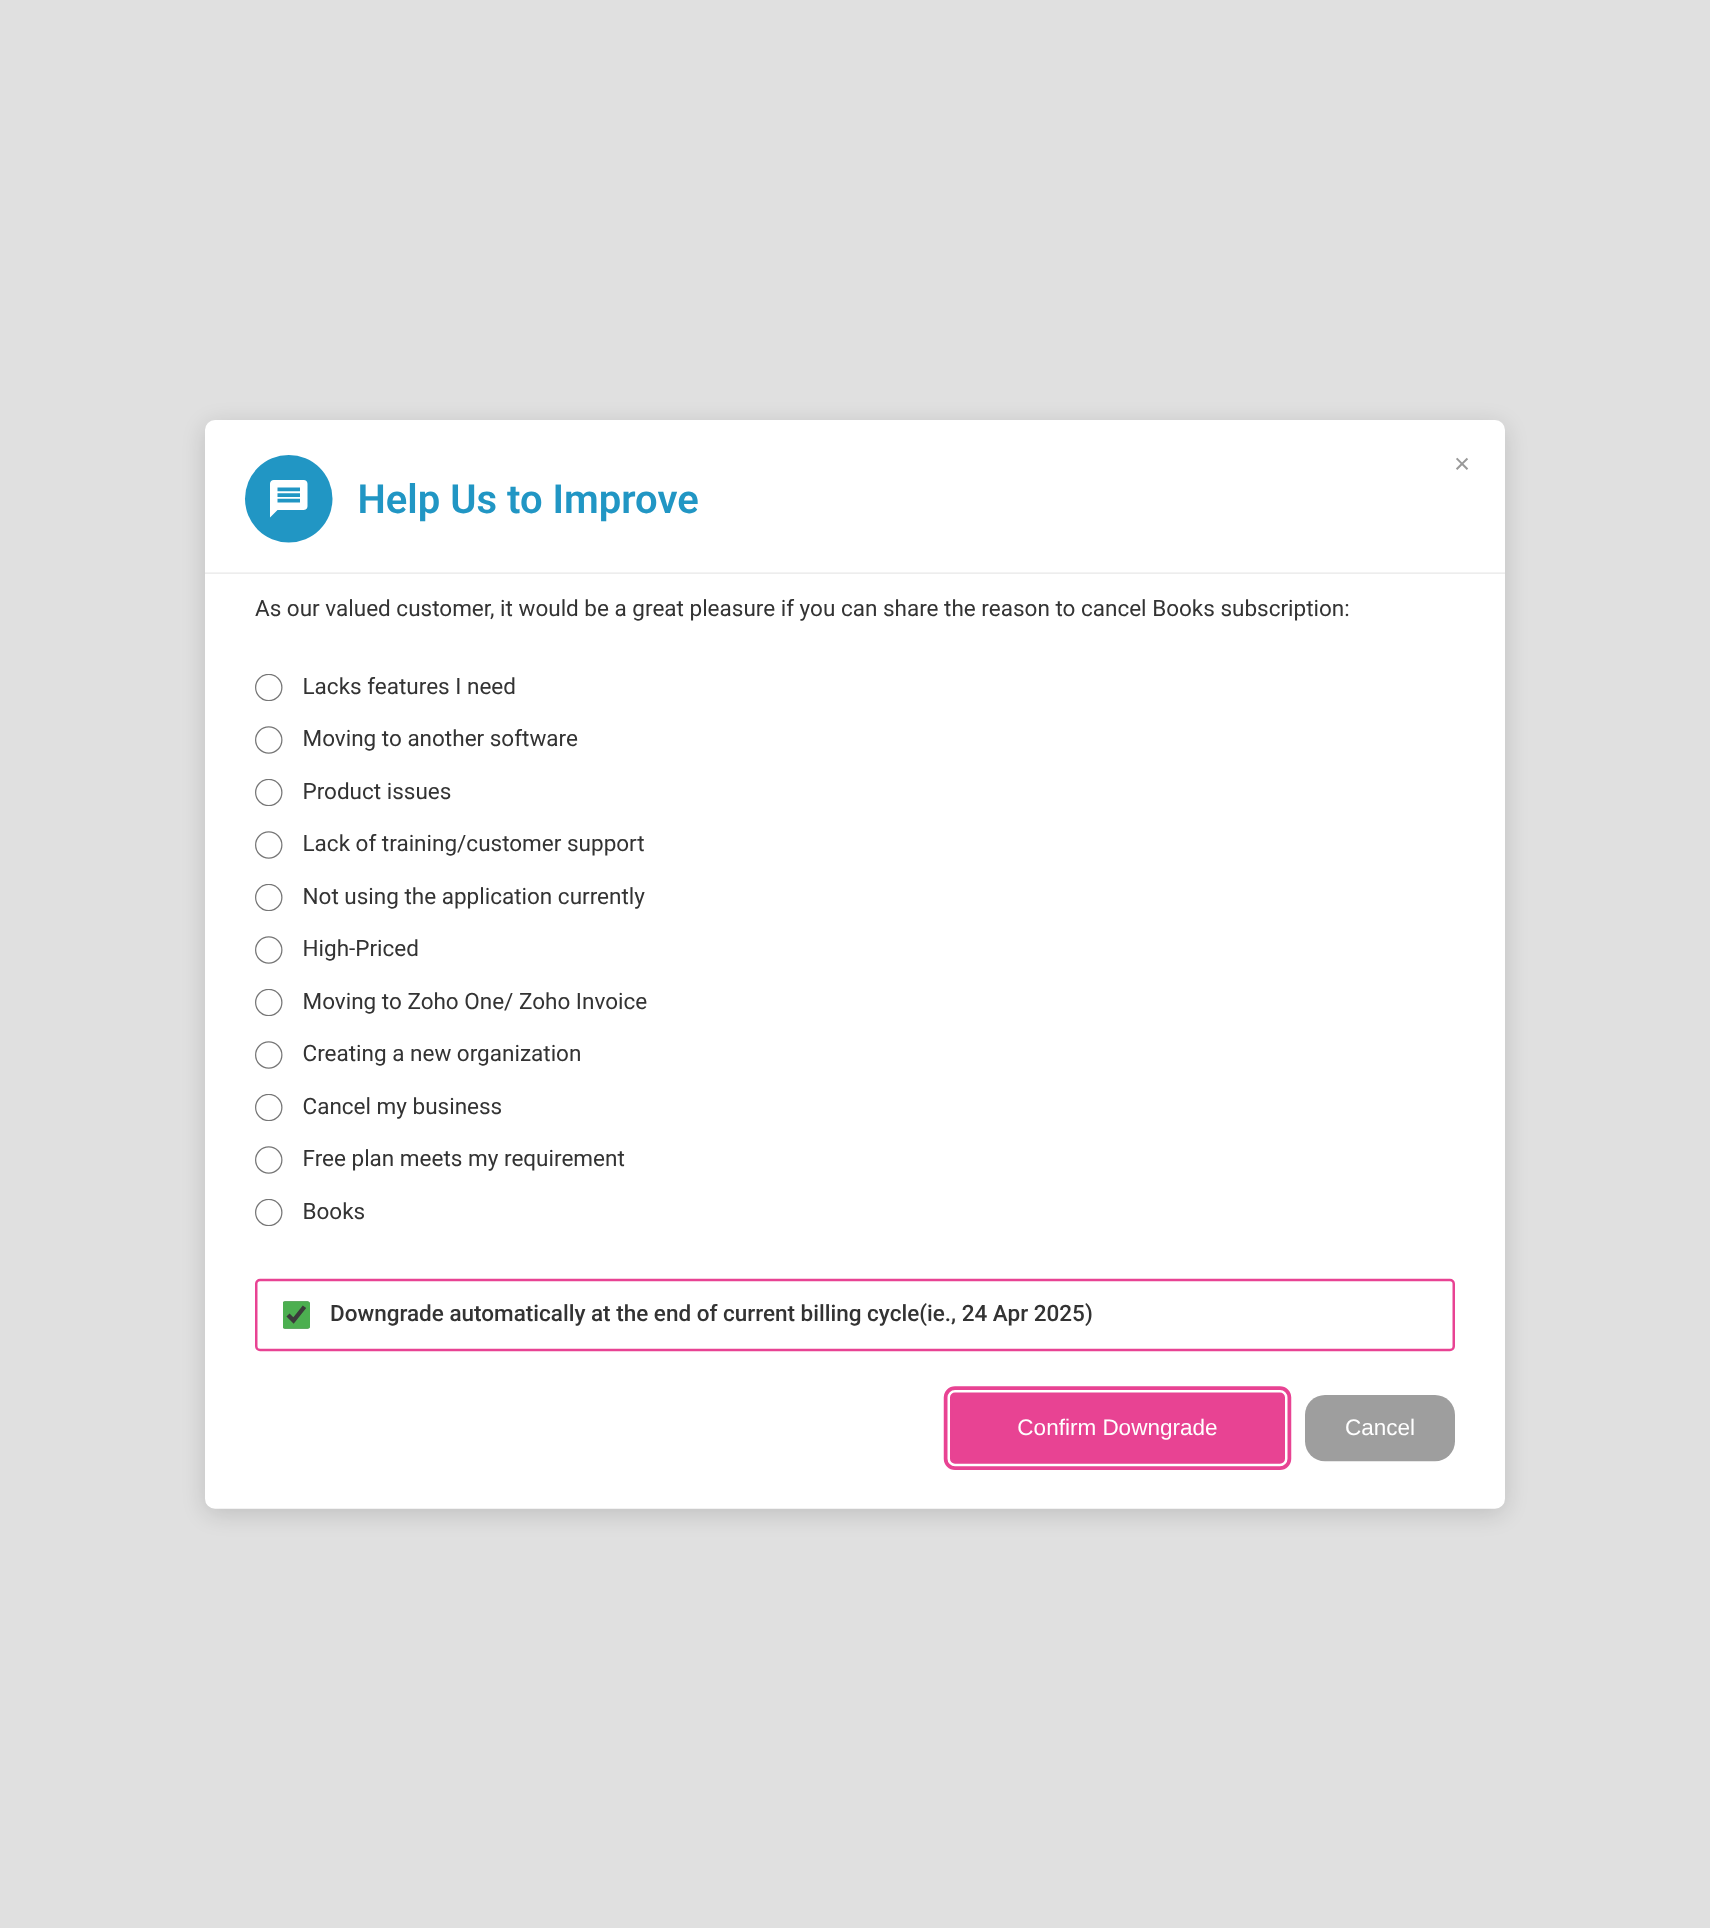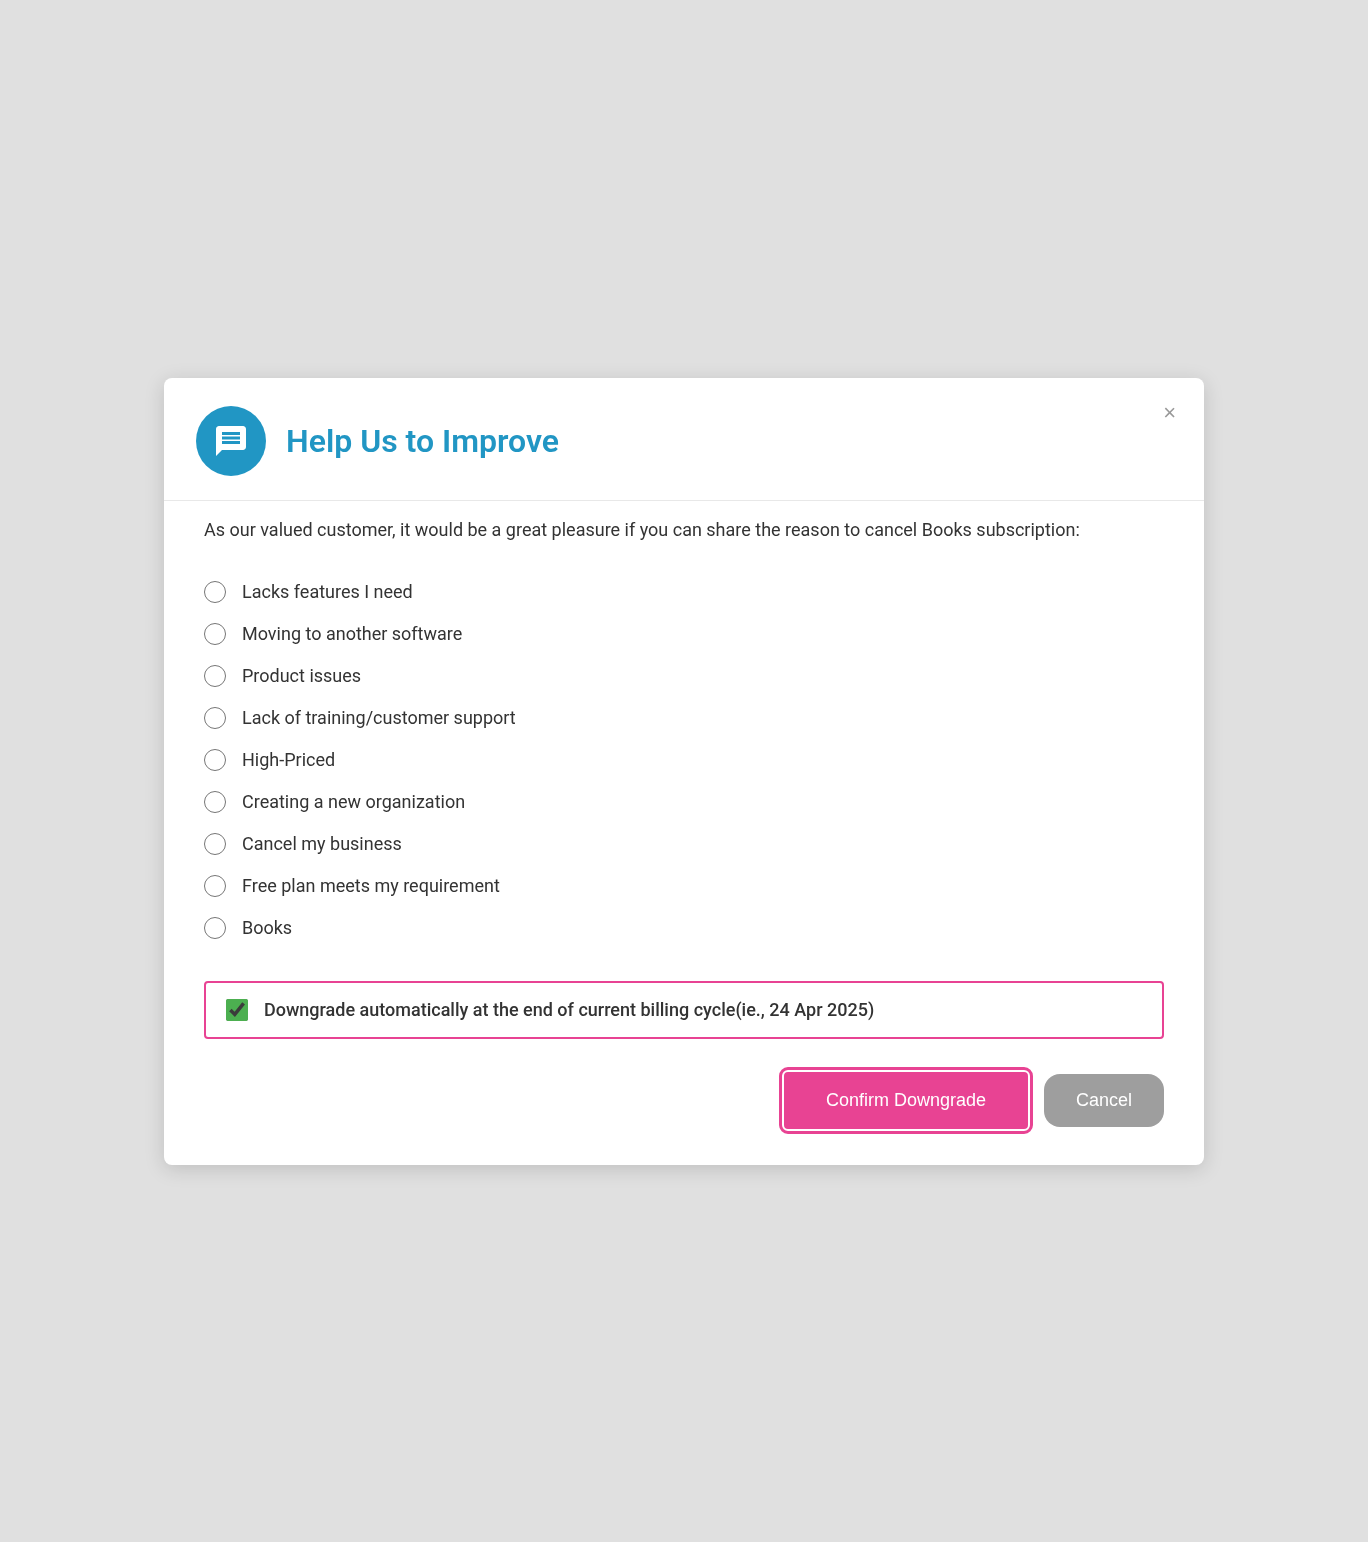--- a/index.html
+++ b/index.html
@@ -147,21 +147,21 @@
       align-items: center;
       padding: 0 40px 36px 40px;
       gap: 16px;
     }
 
     .btn-confirm {
       background: #e84393;
       color: white;
       border: 2px solid #e84393;
       border-radius: 4px;
-      padding: 16px 40px;
+      padding: 16px 52px;
       font-size: 18px;
       font-weight: 500;
       cursor: pointer;
       outline: 3px solid #e84393;
       outline-offset: 2px;
     }
 
     .btn-cancel {
       background: #9e9e9e;
       color: white;
@@ -204,22 +204,30 @@
           </li>
           <li class="radio-item">
             <input type="radio" name="cancel-reason" id="opt3" style="">
             <label class="radio-label" for="opt3">Product issues</label>
           </li>
           <li class="radio-item">
             <input type="radio" name="cancel-reason" id="opt4" style="">
             <label class="radio-label" for="opt4">Lack of training/customer support</label>
           </li>
           <li class="radio-item">
+            <input type="radio" name="cancel-reason" id="opt5" style="">
+            <label class="radio-label" for="opt5">Not using the application currently</label>
+          </li>
+          <li class="radio-item">
             <input type="radio" name="cancel-reason" id="opt6" style="">
             <label class="radio-label" for="opt6">High-Priced</label>
+          </li>
+          <li class="radio-item">
+            <input type="radio" name="cancel-reason" id="opt7" style="">
+            <label class="radio-label" for="opt7">Moving to Zoho One/ Zoho Invoice</label>
           </li>
           <li class="radio-item">
             <input type="radio" name="cancel-reason" id="opt8" style="">
             <label class="radio-label" for="opt8">Creating a new organization</label>
           </li>
           <li class="radio-item">
             <input type="radio" name="cancel-reason" id="opt9" style="">
             <label class="radio-label" for="opt9">Cancel my business</label>
           </li>
           <li class="radio-item">

